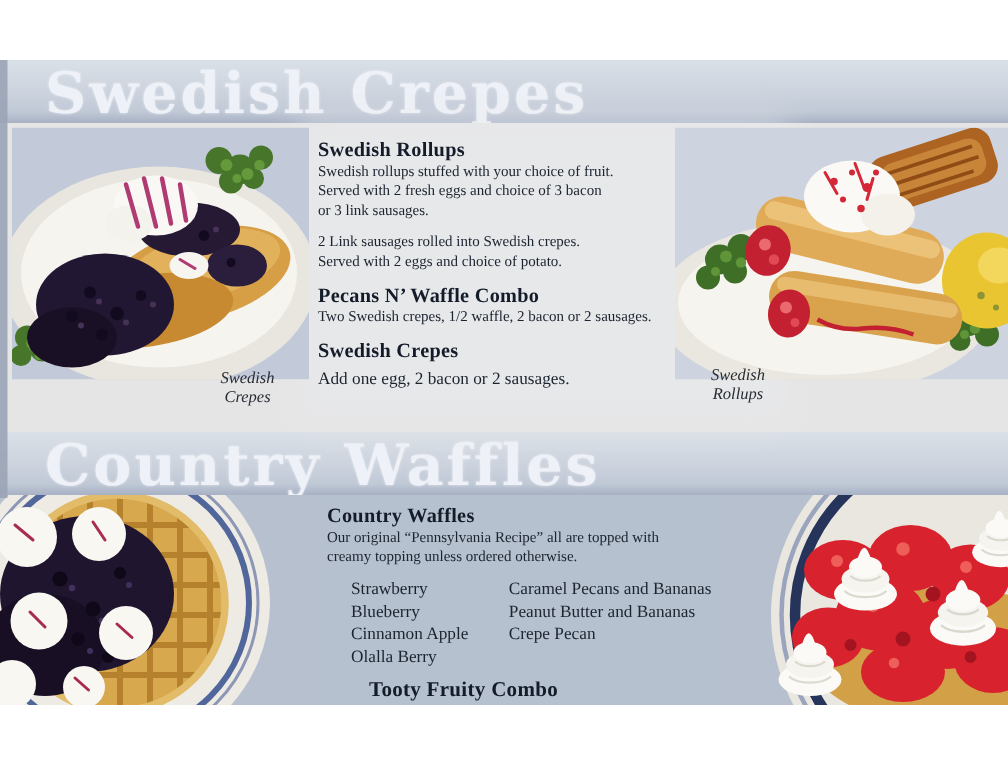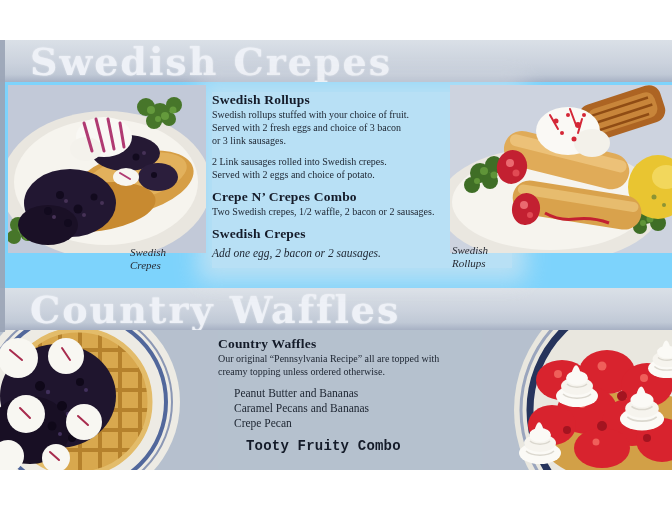--- a/index.html
+++ b/index.html
@@ -18,21 +18,21 @@
   .band1 { top:40px; }
   .band2 { top:288px; }
   .band-title {
     display:block; padding-left:30px; line-height:44px;
     font-family:"DejaVu Serif", serif; font-weight:bold; font-size:38px;
     letter-spacing:2px; color:#eef1f7; text-shadow:0 0 2px rgba(255,255,255,0.55);
     white-space:nowrap;
   }
   .body1 {
     position:absolute; left:0; top:82px; width:672px; height:206px;
-    background:#7dd3fc;
+    background:#e5e5e5;
   }
   .body2 {
     position:absolute; left:0; top:330px; width:672px; height:140px;
     background:#b5c1ce;
   }
   .photo { position:absolute; z-index:2; }
   .photo1 { left:8px; top:3px; }
   .photo2 { left:450px; top:3px; }
   .photo3 { left:0; top:0; }
   .photo4 { left:482px; top:0; }
@@ -41,35 +41,35 @@
     background:rgba(233,235,238,0.55); box-shadow:0 0 22px 14px rgba(233,235,238,0.55);
   }
   .menu-item { margin-bottom:8px; }
   .item-name {
     font-weight:bold; font-size:13.5px; line-height:15px; color:#141b29;
     letter-spacing:0.2px; margin-bottom:1px;
   }
   .item-desc {
     font-size:10px; line-height:13px; color:#1c2430; white-space:pre-line;
   }
-  .item-note { margin-top:6px; font-size:11.5px; line-height:13px; color:#1c2430;font-style:italic; }
+  .item-note { margin-top:6px; font-size:11.5px; line-height:13px; color:#1c2430; }
   .cap {
     position:absolute; z-index:3; font-style:italic; font-size:11px;
-    line-height:12.5px; color:#272c35; white-space:pre-line; text-align:left;
+    line-height:12.5px; color:#272c35; white-space:pre-line; text-align:center;
   }
   .cap1 { left:130px; top:164px; width:70px; }
   .cap2 { left:452px; top:162px; width:80px; }
   .menu-list2 { position:absolute; left:218px; top:6px; width:264px; z-index:1; }
   .flavors { display:flex; margin:4px 0 0 16px; }
   .flavor-col1 { width:112px; }
   .flavor-col2 { width:152px; }
   .flavor { font-size:11.5px; line-height:15px; color:#1c2430; }
   .next-item {
     margin:7px 0 0 28px; font-weight:bold; font-size:14px; line-height:16px;
-    color:#141b29; letter-spacing:0.2px;font-family:Liberation Mono, monospace;
+    color:#141b29; letter-spacing:0.2px;
   }
 </style>
 </head>
 <body>
 
 <div class="page">
   <div class="edge-strip"></div>
 
   <div class="band band1">
     <span class="band-title">Swedish Crepes</span>
@@ -148,21 +148,21 @@
         <div class="item-name">Swedish Rollups</div>
         <div class="item-desc">Swedish rollups stuffed with your choice of fruit.
 Served with 2 fresh eggs and choice of 3 bacon
 or 3 link sausages.</div>
       </div>
       <div class="menu-item">
         <div class="item-desc">2 Link sausages rolled into Swedish crepes.
 Served with 2 eggs and choice of potato.</div>
       </div>
       <div class="menu-item">
-        <div class="item-name">Crepe N’ Crepes Combo</div>
+        <div class="item-name">Pecans N’ Waffle Combo</div>
         <div class="item-desc">Two Swedish crepes, 1/2 waffle, 2 bacon or 2 sausages.</div>
       </div>
       <div class="menu-item">
         <div class="item-name">Swedish Crepes</div>
         <div class="item-note">Add one egg, 2 bacon or 2 sausages.</div>
       </div>
     </div>
 
     <svg class="photo photo2" width="222" height="168" viewBox="0 0 222 168">
       <rect width="222" height="168" fill="#cdd3df"></rect>
@@ -295,23 +295,29 @@
       </g>
     </svg>
 
     <div class="menu-list2">
       <div class="menu-item">
         <div class="item-name">Country Waffles</div>
         <div class="item-desc">Our original “Pennsylvania Recipe” all are topped with
 creamy topping unless ordered otherwise.</div>
       </div>
       <div class="flavors">
+        <div class="flavor-col1">
+          <div class="flavor">Strawberry</div>
+          <div class="flavor">Blueberry</div>
+          <div class="flavor">Cinnamon Apple</div>
+          <div class="flavor">Olalla Berry</div>
+        </div>
         <div class="flavor-col2">
+          <div class="flavor">Caramel Pecans and Bananas</div>
           <div class="flavor">Peanut Butter and Bananas</div>
-          <div class="flavor">Caramel Pecans and Bananas</div>
           <div class="flavor">Crepe Pecan</div>
         </div>
       </div>
       <div class="next-item">Tooty Fruity Combo</div>
     </div>
 
     <svg class="photo photo4" width="190" height="140" viewBox="0 0 190 140">
       <rect width="190" height="140" fill="#b6c0ce"></rect>
       <circle cx="160" cy="80" r="128" fill="#e9e7df"></circle>
       <circle cx="160" cy="80" r="121" fill="none" stroke="#9aa5bd" stroke-width="3"></circle>

